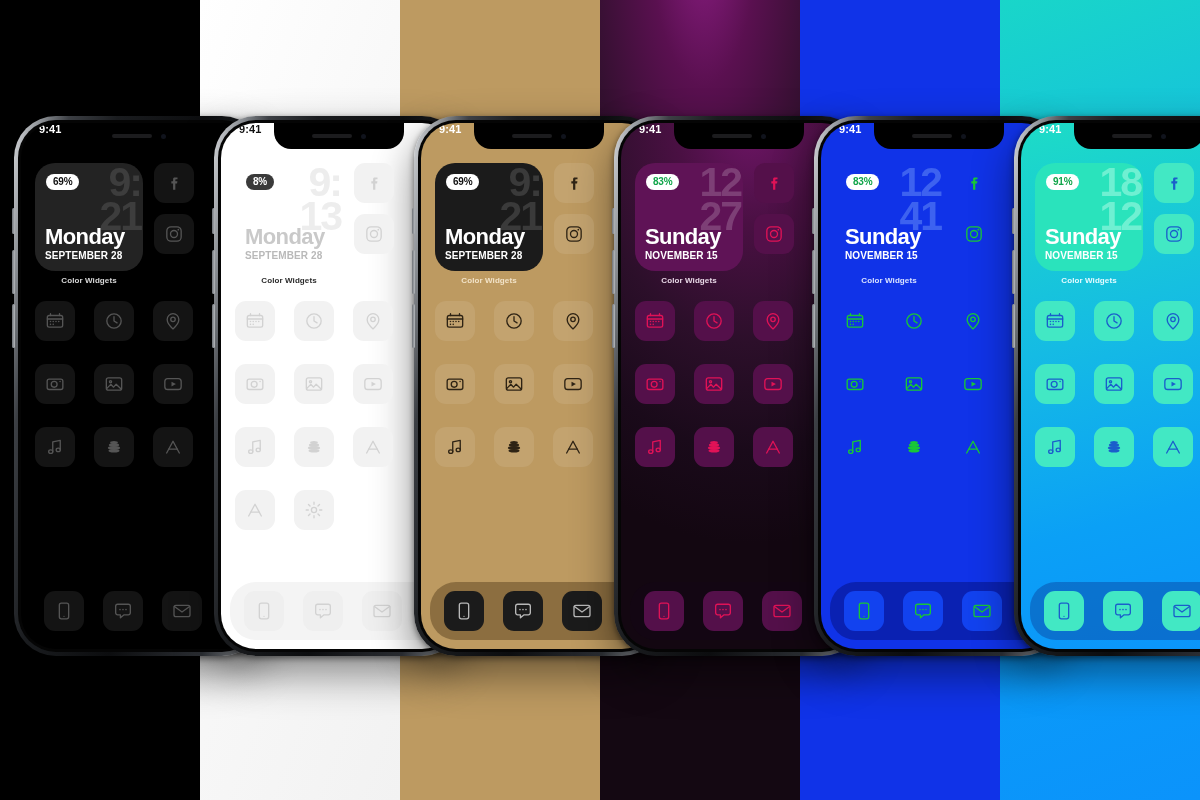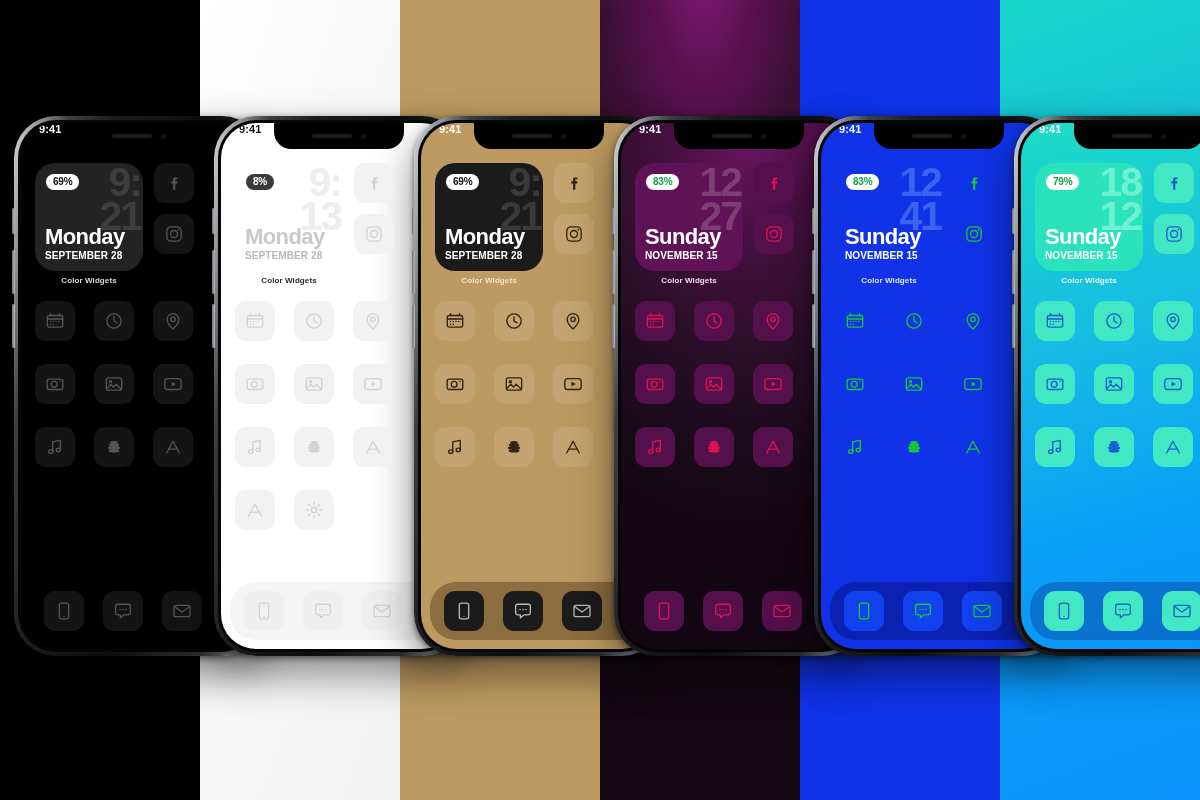--- a/index.html
+++ b/index.html
@@ -1002,21 +1002,21 @@
               <span class="speaker"></span>
               <span class="camdot"></span>
             </div>
             <div class="statusbar">
               <span class="clock" style="color: rgb(255, 255, 255);">9:41</span>
             </div>
             <div class="content">
               <div class="grid-top">
                 <div style="position: relative;">
                   <div class="widget" style="background: rgb(42, 227, 188);">
-                    <div class="w-batt" style="background: rgb(255, 255, 255); color: rgb(17, 165, 74);">79%</div>
+                    <div class="w-batt" style="background: rgb(255, 255, 255); color: rgb(17, 165, 74);">91%</div>
                     <div class="w-time" style="color: rgb(111, 240, 210);">
                       <span>18</span>
                       <span>12</span>
                     </div>
                     <div class="w-day" style="color: rgb(255, 255, 255);">Sunday</div>
                     <div class="w-date" style="color: rgb(255, 255, 255);">NOVEMBER 15</div>
                   </div>
                   <div class="w-label" style="color: rgb(227, 251, 255);">Color Widgets</div>
                 </div>
                 <div class="sidecol">

